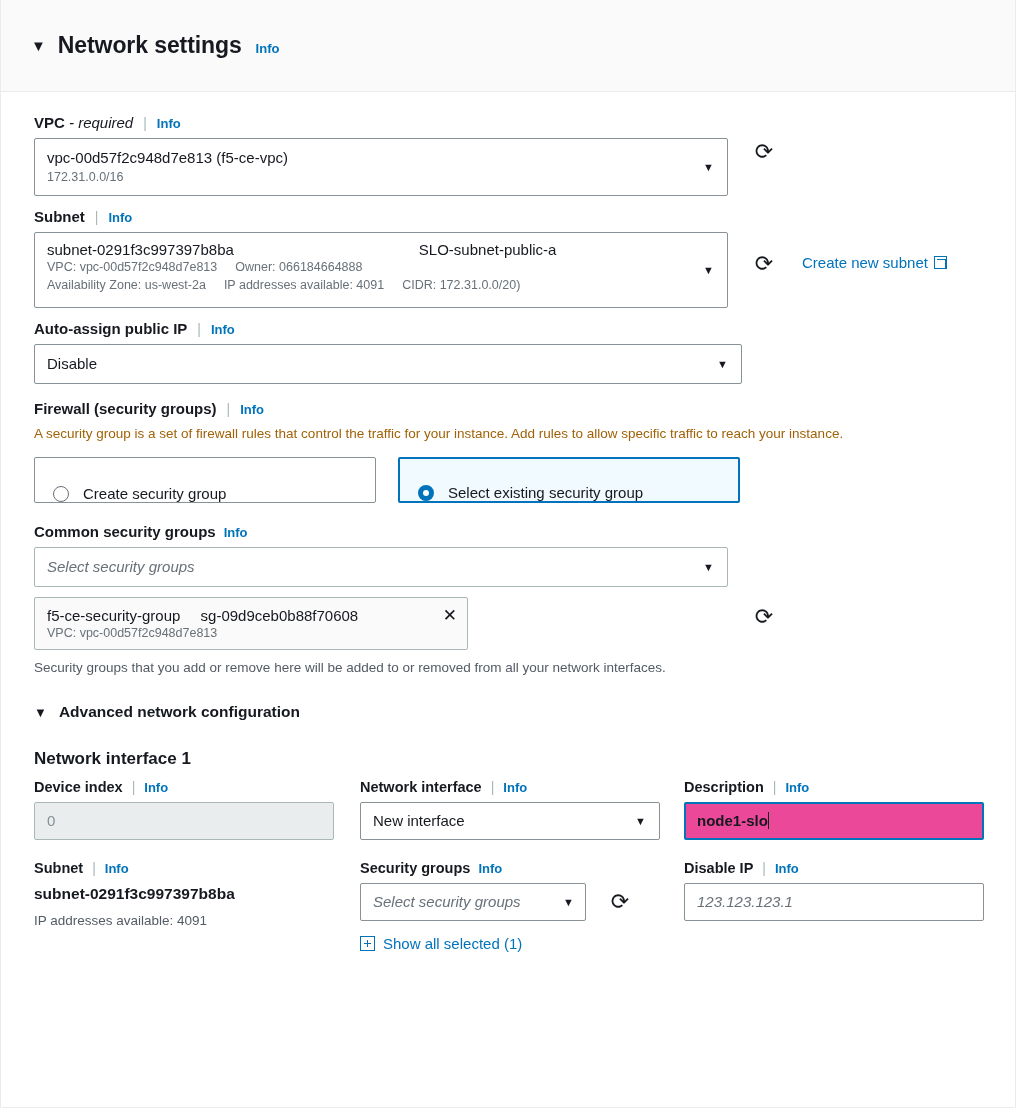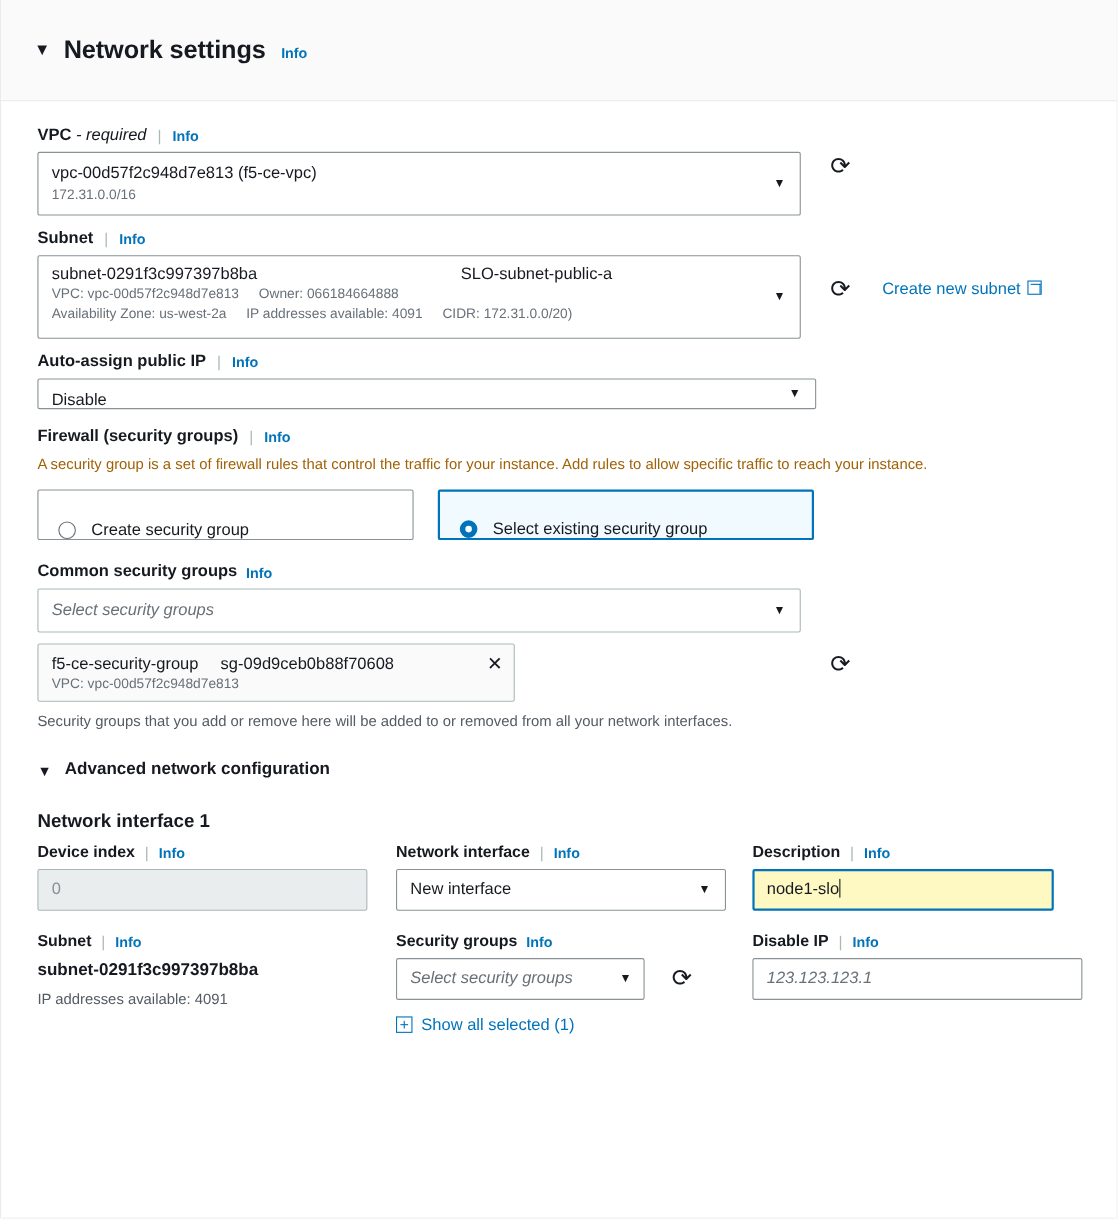--- a/index.html
+++ b/index.html
@@ -117,21 +117,21 @@
     margin-left: 185px;
     font-size: 15px;
   }
   #subnet-select .meta {
     font-size: 12.5px;
     color: #687078;
     line-height: 18px;
   }
   #subnet-select .meta .gap { display: inline-block; width: 18px; }
 
-  #autoassign-select { width: 708px; height: 28px; padding: 9px 40px 9px 12px; }
+  #autoassign-select { width: 708px; height: 40px; padding: 9px 40px 9px 12px; }
   #autoassign-select .primary { line-height: 20px; }
 
   .refresh-btn {
     margin-left: 22px;
     width: 28px; height: 28px;
     display: inline-flex;
     align-items: center;
     justify-content: center;
     cursor: pointer;
     color: #16191f;
@@ -304,29 +304,30 @@
     padding: 0 40px 0 12px;
     line-height: 36px;
     font-size: 15px;
     cursor: pointer;
   }
   .select-sm .arrow {
     position: absolute; right: 13px; top: 0;
     line-height: 36px; font-size: 11px;
   }
   .input-focus {
-    width: 274px;
+    width: 300px;
     height: 38px;
     border: 2px solid #0073bb;
     border-radius: 2px;
-    background: #fef9c3;
+    background: #ec4899;
     font-size: 15px;
     padding: 0 11px;
     line-height: 34px;
     position: relative;
+    font-weight: bold;
   }
   .caret-bar {
     display: inline-block;
     width: 1px;
     height: 17px;
     background: #16191f;
     vertical-align: -3px;
   }
   .static-val {
     font-size: 15.5px;

